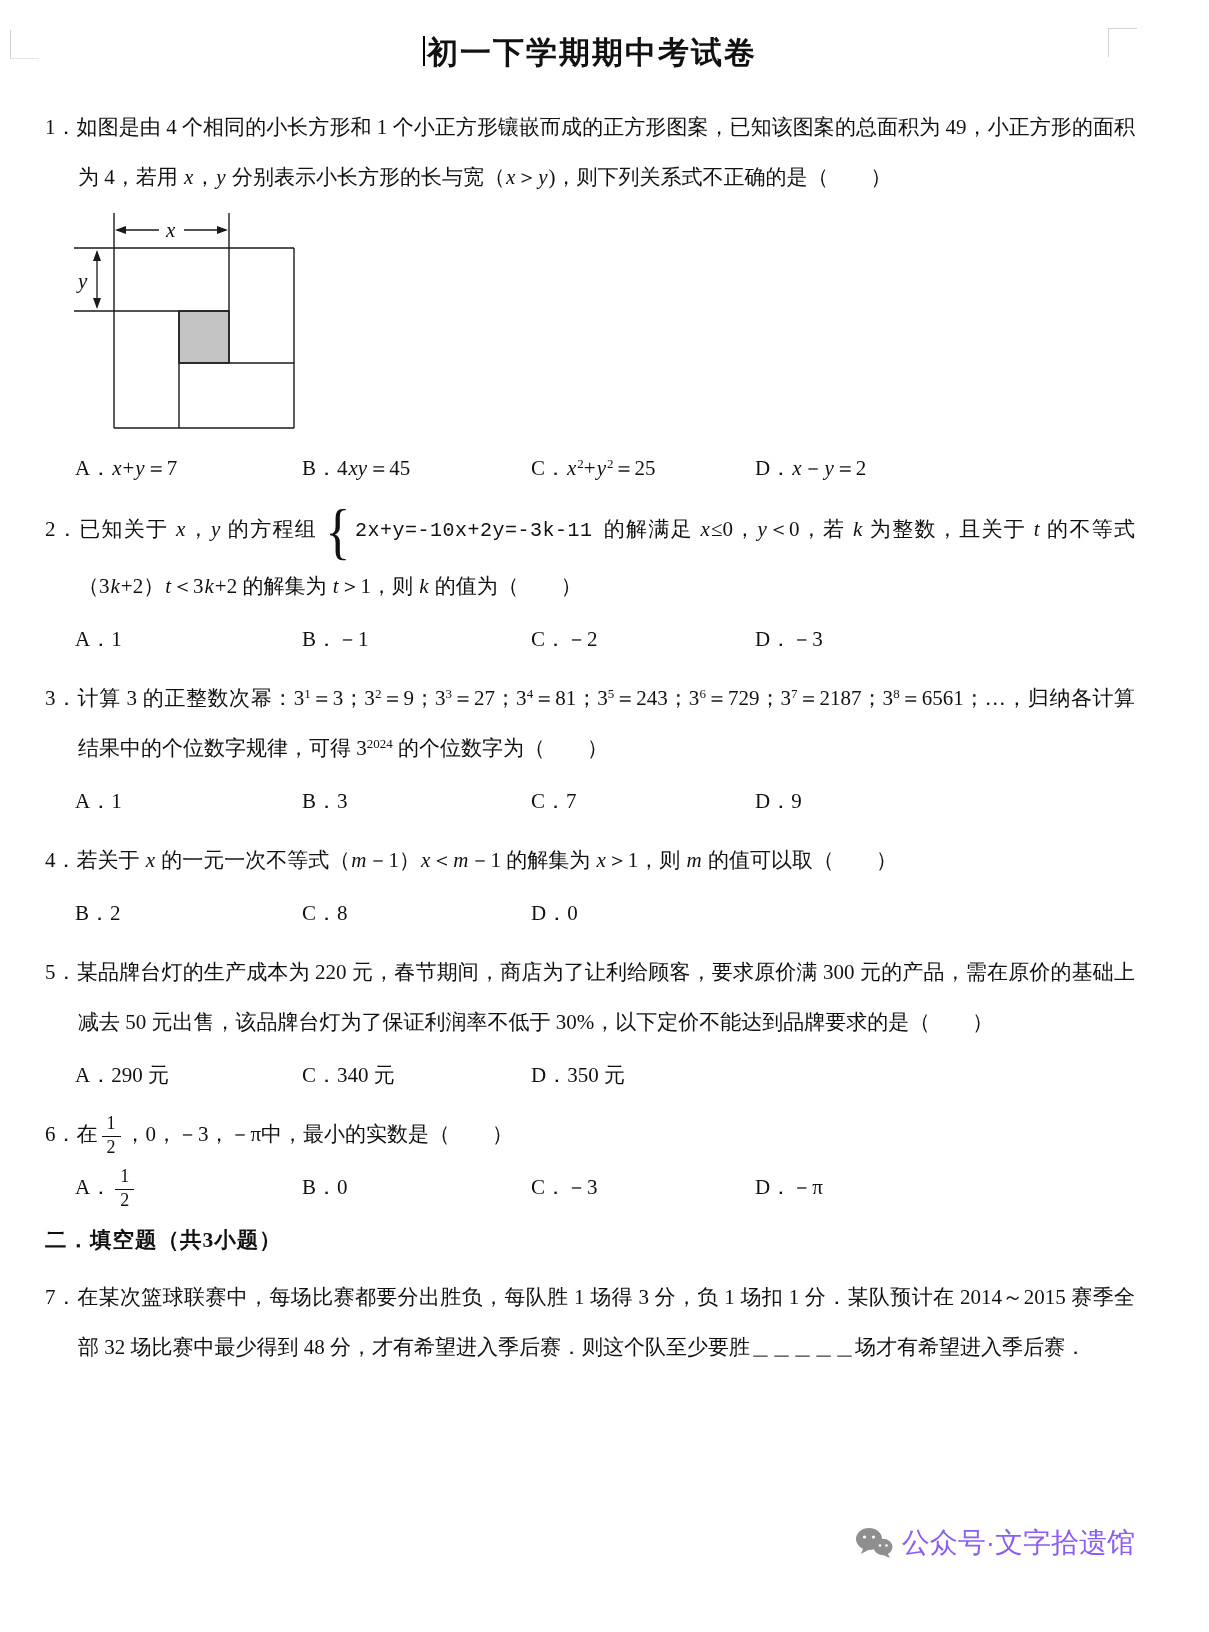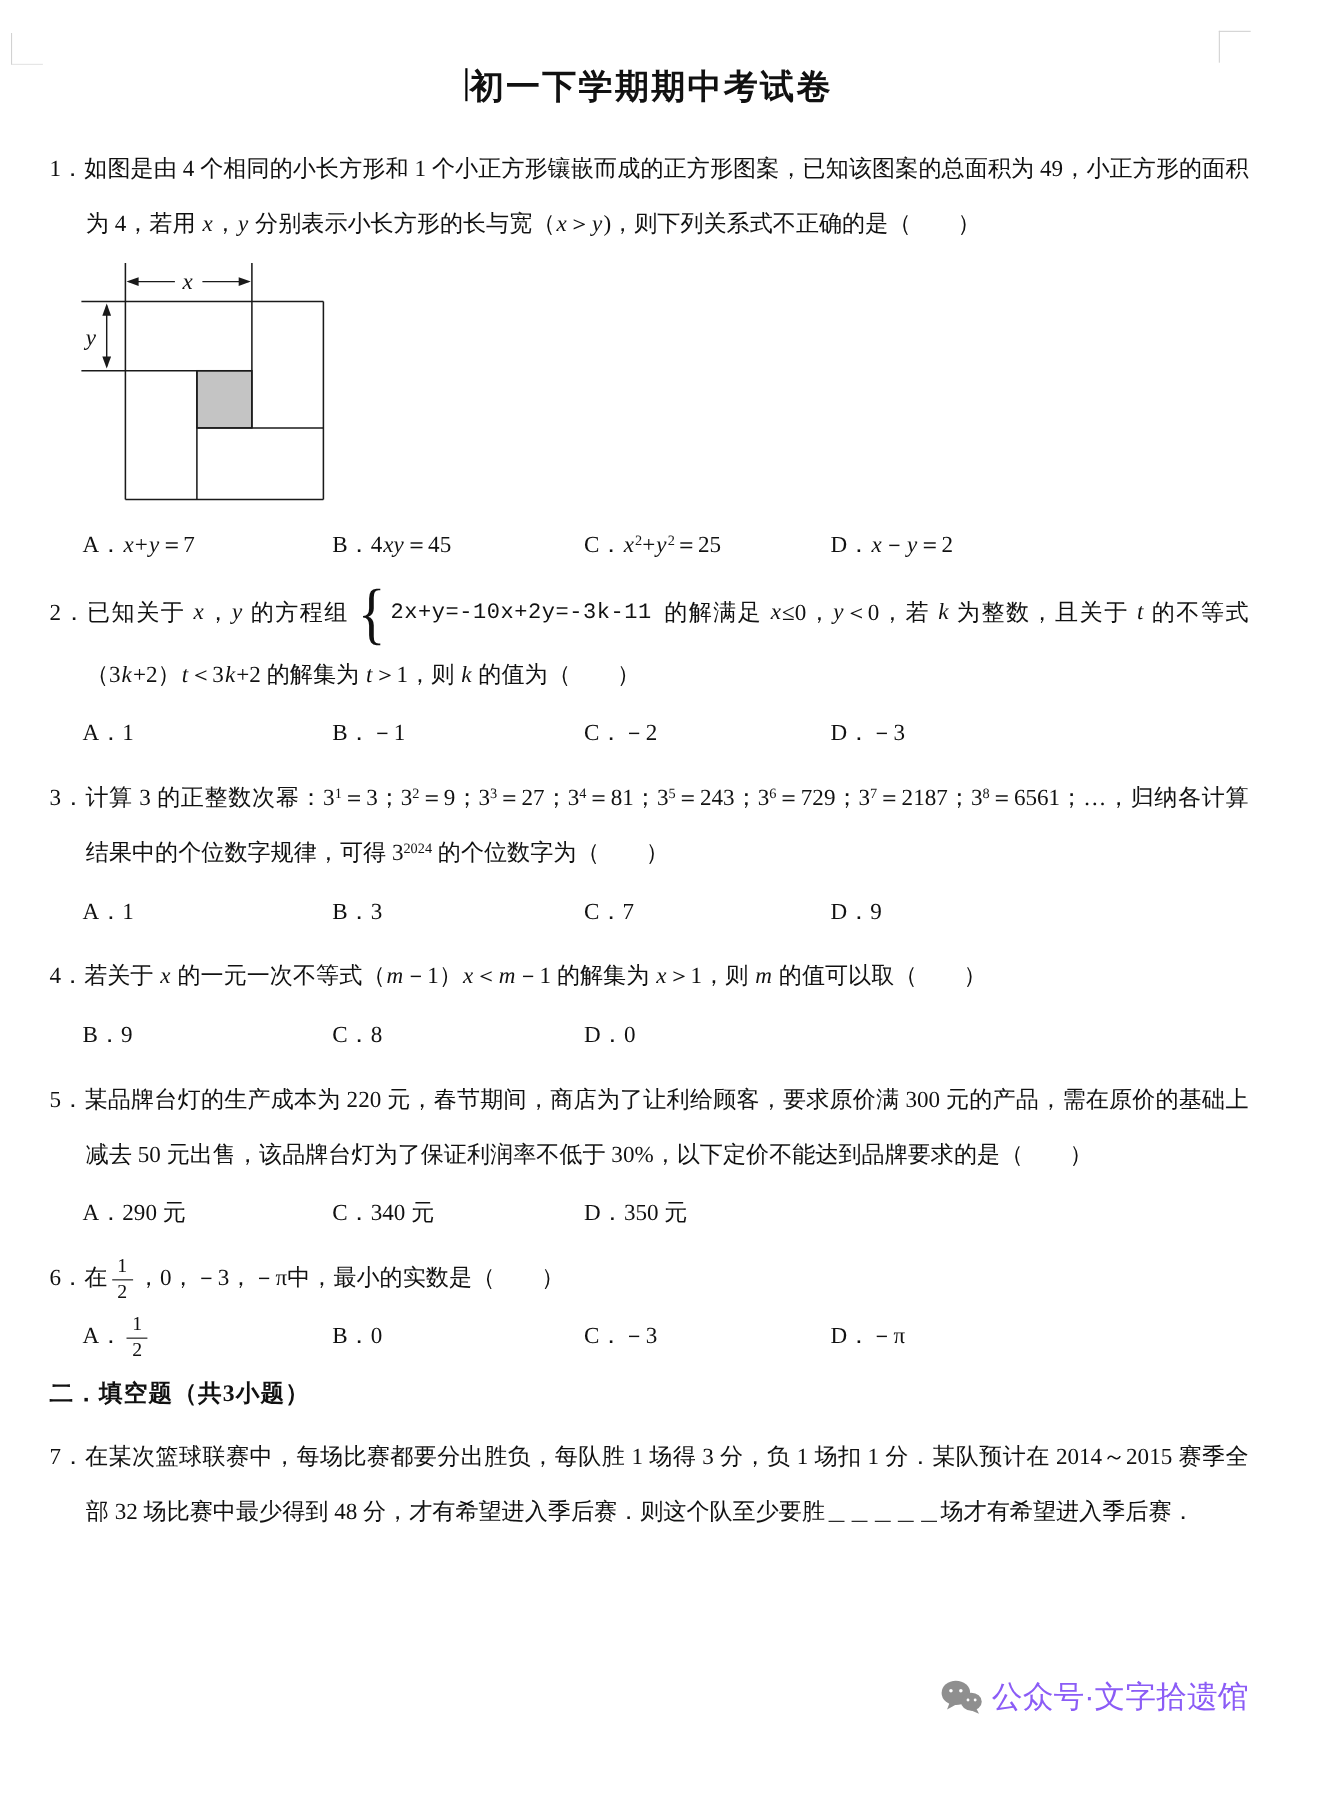--- a/index.html
+++ b/index.html
@@ -5,21 +5,21 @@
   html, body {
     margin: 0; padding: 0;
     width: 1209px; height: 1632px;
     background: #ffffff;
     overflow: hidden;
   }
   .page {
     position: relative;
     width: 1209px; height: 1632px;
     background: #ffffff;
-    padding: 58px 74px 0 45px;
+    padding: 32px 74px 0 45px;
     box-sizing: border-box;
     font-family: "Liberation Serif", "DejaVu Serif", serif;
     color: #111111;
   }
   .corner-mark { position: absolute; width: 28px; height: 28px; }
   .corner-tl { left: 10px;  top: 30px; border-left: 1px solid #d2d2d2; border-bottom: 1px solid #e4e4e4; }
   .corner-tr { right: 72px; top: 28px; border-left: 1px solid #d2d2d2; border-top: 1px solid #d2d2d2; }
 
   .title {
     margin: 0 0 28px 0;
@@ -195,21 +195,21 @@
       <span class="option">A．1</span>
       <span class="option">B．3</span>
       <span class="option">C．7</span>
       <span class="option">D．9</span>
     </div>
   </div>
 
   <div class="question">
     <p class="qtext">4．若关于 <i>x</i> 的一元一次不等式（<i>m</i>－1）<i>x</i>＜<i>m</i>－1 的解集为 <i>x</i>＞1，则 <i>m</i> 的值可以取（　　）</p>
     <div class="options">
-      <span class="option">B．9</span>
+      <span class="option">B．2</span>
       <span class="option">C．8</span>
       <span class="option">D．0</span>
     </div>
   </div>
 
   <div class="question">
     <p class="qtext">5．某品牌台灯的生产成本为 220 元，春节期间，商店为了让利给顾客，要求原价满 300 元的产品，需在原价的基础上减去 50 元出售，该品牌台灯为了保证利润率不低于 30%，以下定价不能达到品牌要求的是（　　）</p>
     <div class="options">
       <span class="option">A．290 元</span>
       <span class="option">C．340 元</span>

